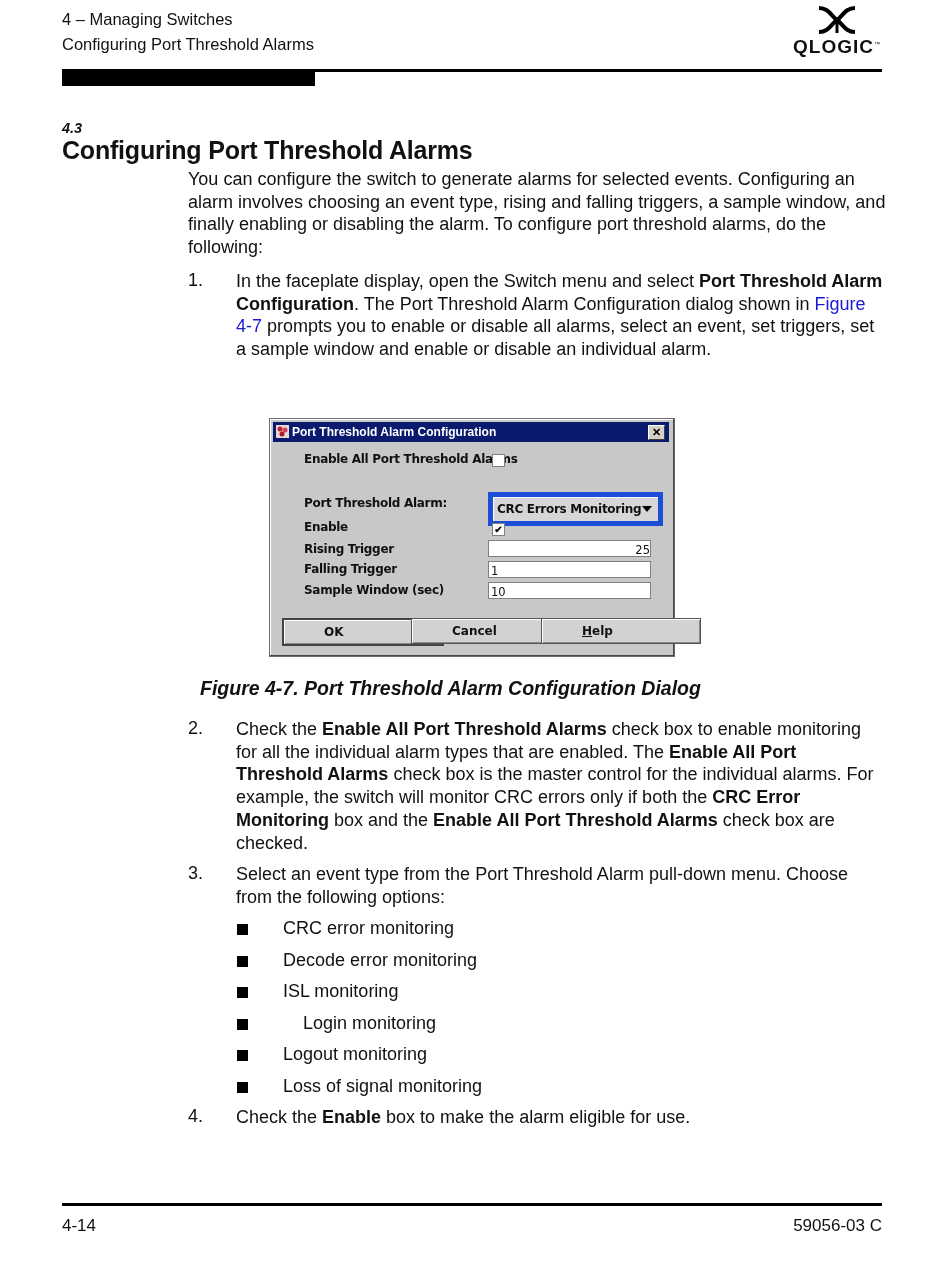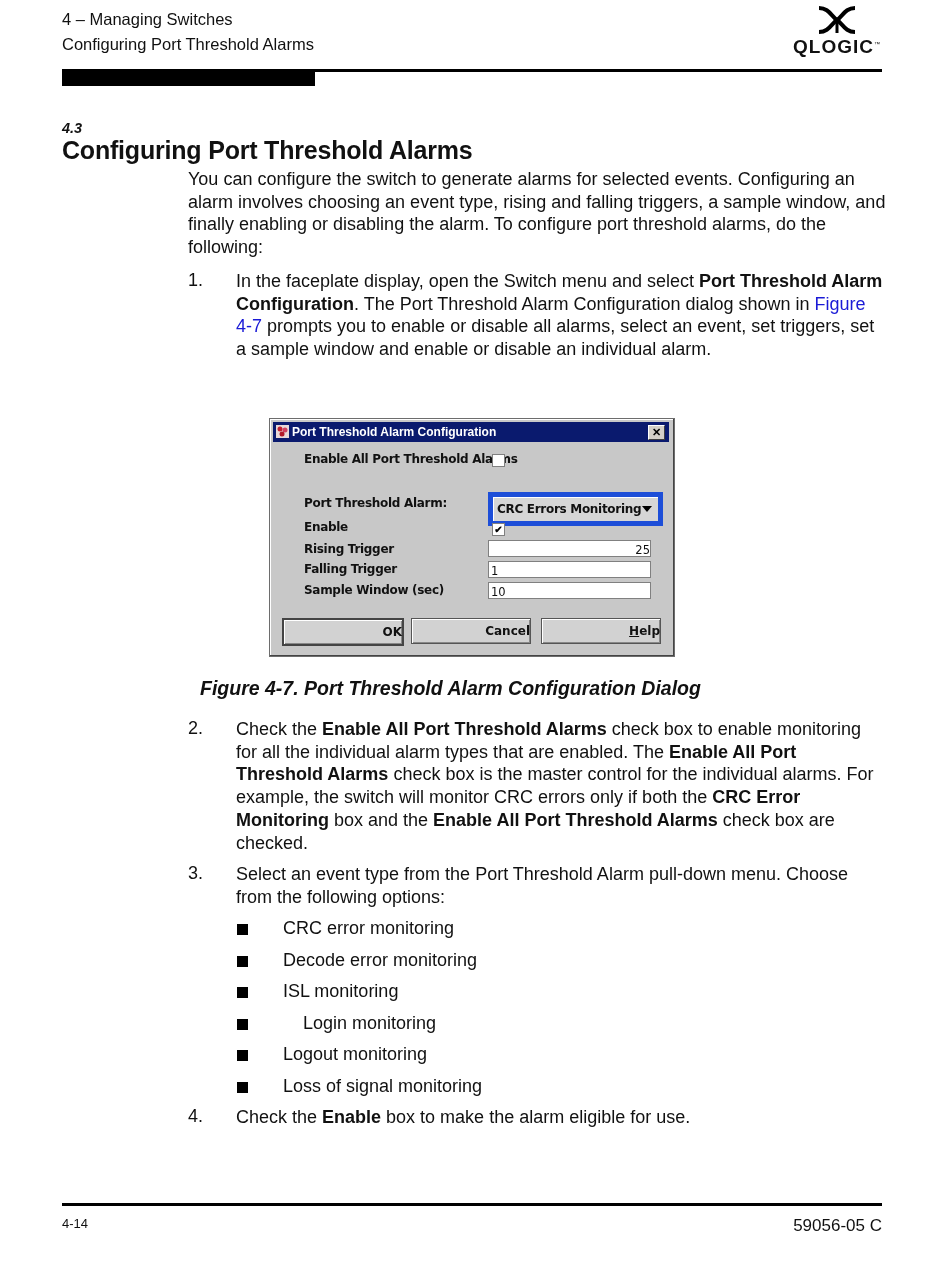--- a/index.html
+++ b/index.html
@@ -43,30 +43,30 @@
          font-size: 10px; line-height: 11px; text-align: center; color: #000; font-weight: bold; }
   .combo { left: 218px; top: 73px; width: 165px; height: 24px; background: #d6d6d6;
            border: 5px solid #1d4ed8; box-shadow: inset 1px 1px 0 #fff; }
   .combo-text { left: 4px; top: 5px; font-size: 12px; font-weight: bold; font-family: "DejaVu Sans", sans-serif; letter-spacing: -0.3px; }
   .combo-arrow { right: 6px; top: 9px; width: 0; height: 0; border-left: 5px solid transparent;
                  border-right: 5px solid transparent; border-top: 6px solid #000; }
   .field { left: 218px; width: 163px; height: 17px; background: #fff; border: 1px solid #808080;
            font-size: 11.5px; line-height: 19px; padding-left: 2px; box-sizing: border-box; font-family: "DejaVu Sans", sans-serif; }
   .btn { top: 199px; width: 118px; height: 24px; background: #d2d2d2; border: 1px solid #555;
          box-shadow: inset 1px 1px 0 #fff, inset -1px -1px 0 #888;
-         font-size: 12px; font-weight: bold; text-align: right; line-height: 24px; font-family: "DejaVu Sans", sans-serif; }
+         font-size: 12px; font-weight: bold; text-align: left; line-height: 24px; font-family: "DejaVu Sans", sans-serif; padding-left: 40px; }
   .btn-ok { border: 2px solid #444; }
 
   .fig-caption { left: 200px; top: 677px; font-size: 19.5px; font-weight: bold; font-style: italic; }
 
   .bullet-sq { width: 11px; height: 11px; background: #000; }
   .bullet-text { font-size: 18px; }
 
   .rule-bottom { left: 62px; top: 1203px; width: 820px; height: 3px; background: #000; }
-  .foot-left { left: 62px; top: 1216px; font-size: 13px; }
+  .foot-left { left: 62px; top: 1216px; font-size: 17px; }
   .foot-right { right: 68px; top: 1216px; font-size: 17px; }
 </style>
 </head>
 <body>
 
 <div class="abs hdr-line1">4 – Managing Switches</div>
 <div class="abs hdr-line2">Configuring Port Threshold Alarms</div>
 <div class="abs logo">
   <svg class="logo-mark" width="44" height="28" viewBox="0 0 44 28">
     <path d="M4 2 C14 2 16 10 22 14 C28 10 30 2 40 2" stroke="#000" stroke-width="4" fill="none"></path>
@@ -144,13 +144,13 @@
     <div class="abs bullet-text" style="left: 283px; top: 1044px;">Logout monitoring</div>
     <div class="abs bullet-sq" style="left: 237px; top: 1081.5px;"></div>
     <div class="abs bullet-text" style="left: 283px; top: 1075.5px;">Loss of signal monitoring</div>
   </div>
 
 <div class="abs step-num" style="left:188px; top:1106px;">4.</div>
 <div class="abs step-text" style="top:1106px;"><span>Check the </span><span style="font-weight: bold;">Enable</span><span> box to make the alarm eligible for use.</span></div>
 
 <div class="abs rule-bottom"></div>
 <div class="abs foot-left">4-14</div>
-<div class="abs foot-right">59056-05  C</div>
+<div class="abs foot-right">59056-03  C</div>
 
 </body></html>

